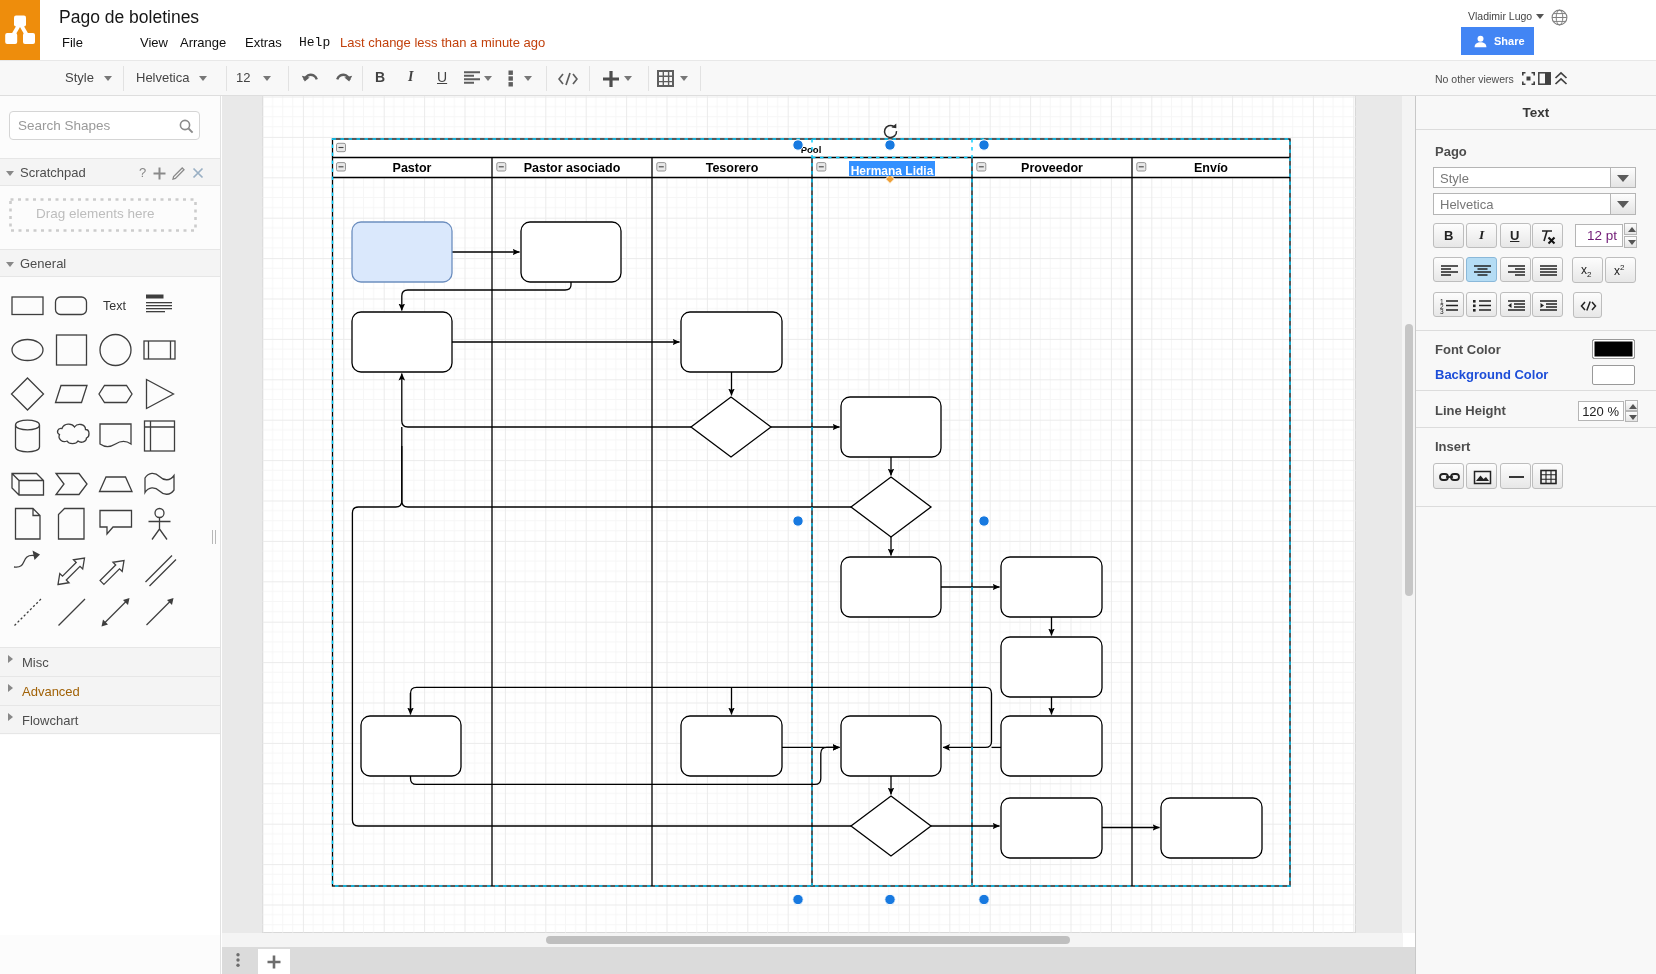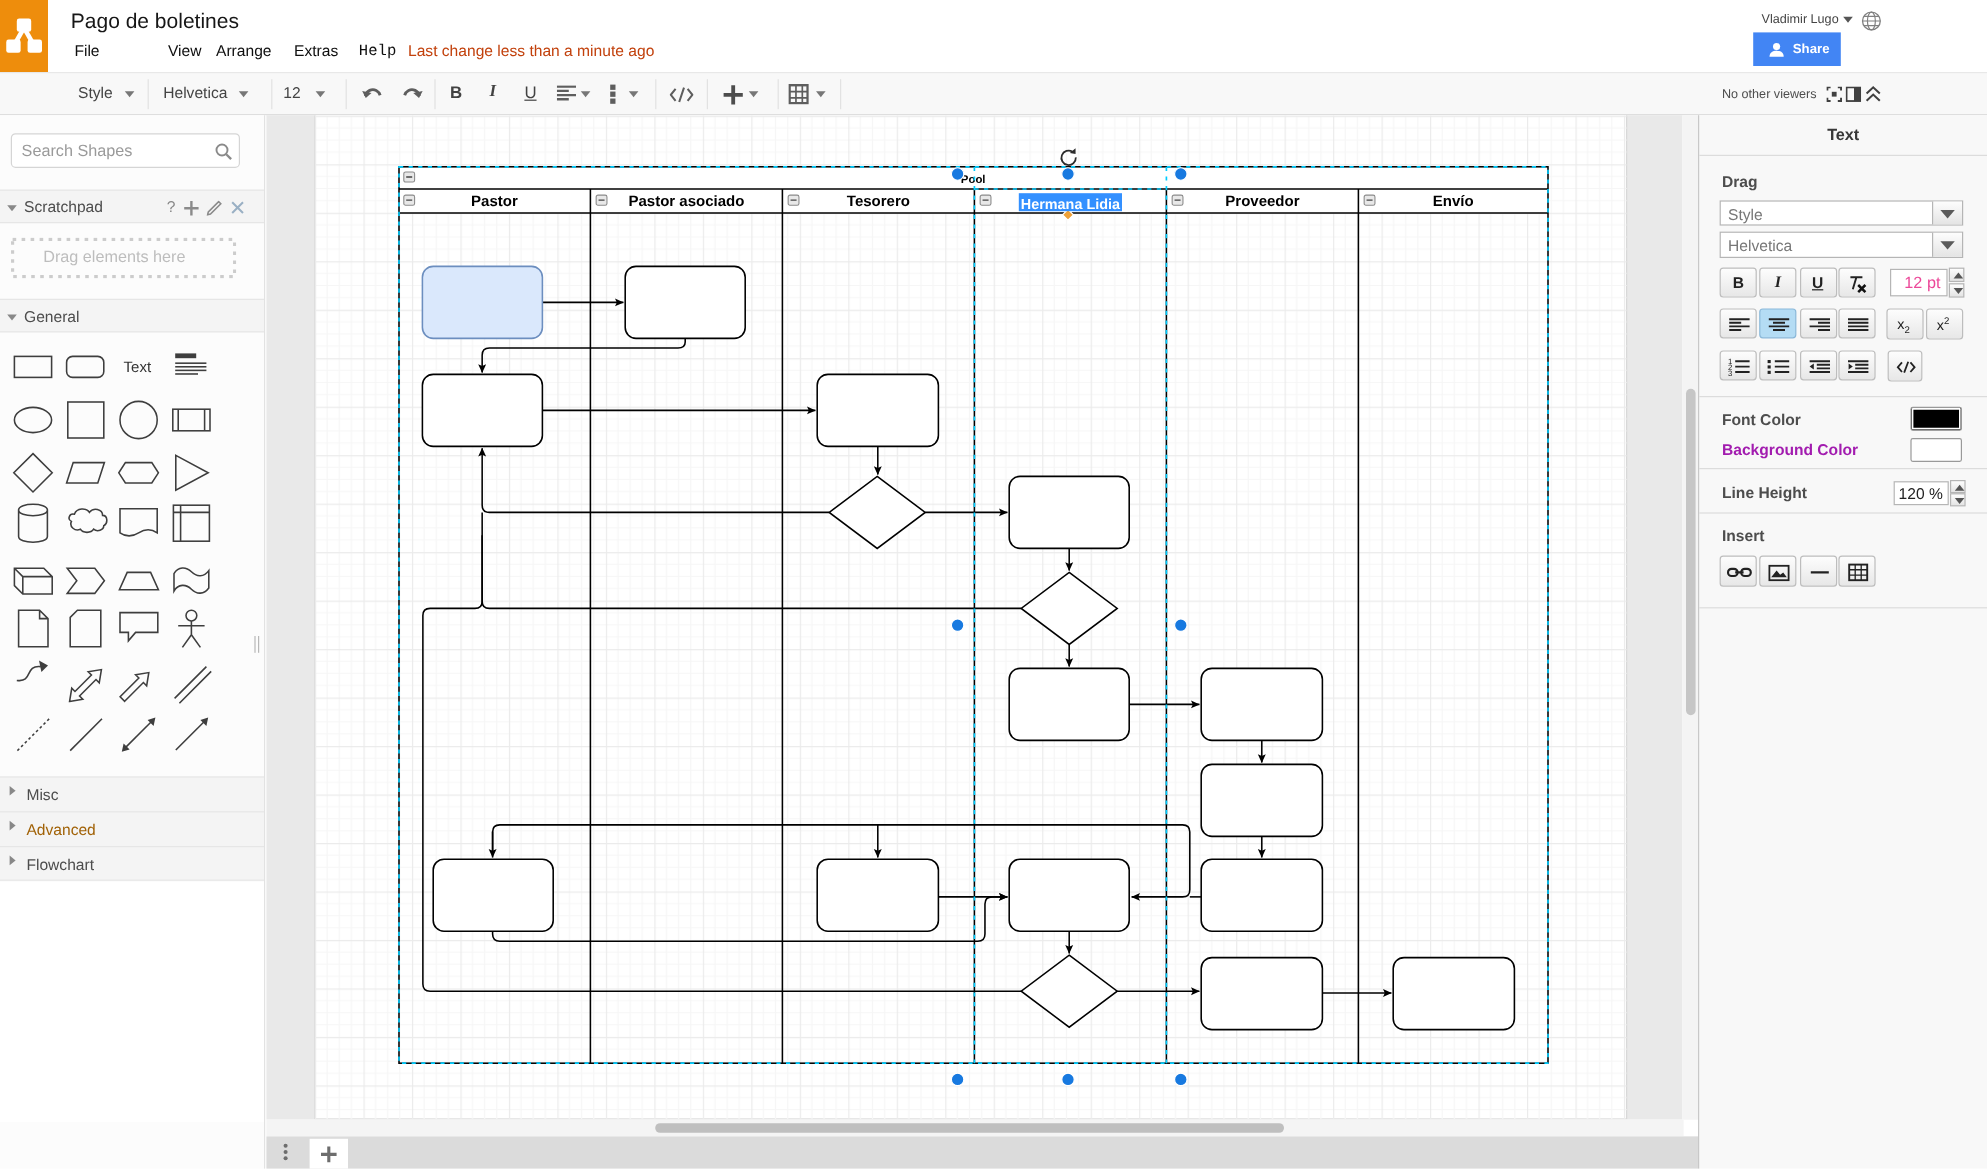--- a/index.html
+++ b/index.html
@@ -487,21 +487,21 @@
   <div id="vscroll" class="abs" style="left:1402px;top:96px;width:13px;height:837px;background:#f4f4f4;">
 
     <div class="abs" style="left:2.5px;top:228px;width:8px;height:272px;background:#c6c6c6;border-radius:4px;"></div>
   </div>
 
   <div id="panel" class="abs" style="left:1415px;top:96px;width:241px;height:878px;background:#f8f8f8;border-left:1px solid #c8c8c8;">
 
     <div class="abs" style="left:0;top:9px;width:240px;text-align:center;font-size:13.5px;font-weight:bold;color:#383838;">Text</div>
     <div class="abs" style="left:0;top:33px;width:240px;height:1px;background:#dcdcdc;"></div>
 
-    <div class="abs" style="left:19px;top:48px;font-size:13px;font-weight:bold;color:#4d4d4d;">Drag</div>
+    <div class="abs" style="left:19px;top:48px;font-size:13px;font-weight:bold;color:#4d4d4d;">Pago</div>
 
     <div class="abs" style="left:17px;top:71px;width:203px;height:21px;background:#fff;border:1px solid #b5b5b5;">
       <span class="abs" style="left:6px;top:3px;font-size:13px;color:#777;">Style</span>
       <div class="abs" style="right:0;top:0;width:25px;height:19px;background:linear-gradient(#fdfdfd,#e4e4e4);border-left:1px solid #b5b5b5;">
         <span class="abs" style="left:6px;top:7px;width:0;height:0;border-left:6px solid transparent;border-right:6px solid transparent;border-top:7px solid #5a5a5a;"></span>
       </div>
     </div>
 
     <div class="abs" style="left:17px;top:97px;width:203px;height:22px;background:#fff;border:1px solid #b5b5b5;">
       <span class="abs" style="left:6px;top:3px;font-size:13px;color:#777;">Helvetica</span>
@@ -523,21 +523,21 @@
       </div>
 
     <div class="fbtn" style="left:116px;top:127px;">
       <svg width="31" height="25" viewBox="0 0 31 25">
           <path d="M9 7 H19 M14 7 L11 17" stroke="#222" stroke-width="1.6" fill="none"></path>
           <path d="M15.5 13.5 L21.5 19.5 M21.5 13.5 L15.5 19.5" stroke="#111" stroke-width="2.1"></path>
         </svg>
     </div>
 
     <div class="abs" style="left:159px;top:128px;width:48px;height:23px;background:#fff;border:1px solid #b5b5b5;">
-      <span class="abs" style="right:5px;top:3px;font-size:13.5px;color:#ec4899;">12 pt</span>
+      <span class="abs" style="right:5px;top:3px;font-size:13.5px;color:#701a75;">12 pt</span>
     </div>
 
     <div class="abs" style="left:208px;top:127px;width:13px;height:25px;">
       <div class="abs" style="left:0;top:0;width:13px;height:12px;background:linear-gradient(#fdfdfd,#e4e4e4);border:1px solid #b5b5b5;">
           <span class="abs" style="left:2.5px;top:3px;width:0;height:0;border-left:4px solid transparent;border-right:4px solid transparent;border-bottom:5px solid #555;"></span>
         </div>
       <div class="abs" style="left:0;top:13px;width:13px;height:12px;background:linear-gradient(#fdfdfd,#e4e4e4);border:1px solid #b5b5b5;">
           <span class="abs" style="left:2.5px;top:3px;width:0;height:0;border-left:4px solid transparent;border-right:4px solid transparent;border-top:5px solid #555;"></span>
         </div>
     </div>
@@ -609,21 +609,21 @@
     <div class="fbtn" style="left:157px;top:196px;width:29px;height:26px;">
         <svg width="29" height="26" viewBox="0 0 29 26">
           <path d="M11 9 L7.5 13 L11 17 M18 9 L21.5 13 L18 17 M12.8 17.5 L16.2 8.5" fill="none" stroke="#222" stroke-width="1.5"></path>
         </svg>
       </div>
     <div class="abs" style="left:0;top:234px;width:240px;height:1px;background:#dcdcdc;"></div>
 
     <div class="abs" style="left:19px;top:246px;font-size:13px;font-weight:bold;color:#4d4d4d;">Font Color</div>
     <div class="abs" style="left:176px;top:243px;width:43px;height:20px;background:#000;border:1px solid #999;border-radius:2px;box-shadow:inset 0 0 0 1.5px #fff;"></div>
 
-    <div class="abs" style="left:19px;top:271px;font-size:13px;font-weight:bold;color:#a21caf;">Background Color</div>
+    <div class="abs" style="left:19px;top:271px;font-size:13px;font-weight:bold;color:#1d4ed8;">Background Color</div>
     <div class="abs" style="left:176px;top:269px;width:43px;height:20px;background:#fff;border:1px solid #999;border-radius:2px;"></div>
     <div class="abs" style="left:0;top:294px;width:240px;height:1px;background:#dcdcdc;"></div>
 
     <div class="abs" style="left:19px;top:307px;font-size:13px;font-weight:bold;color:#4d4d4d;">Line Height</div>
     <div class="abs" style="left:162px;top:305px;width:46px;height:20px;background:#fff;border:1px solid #b5b5b5;">
       <span class="abs" style="right:4px;top:2px;font-size:13px;color:#222;">120 %</span>
     </div>
     <div class="abs" style="left:209px;top:304px;width:13px;height:22px;">
       <div class="abs" style="left:0;top:0;width:13px;height:11px;background:linear-gradient(#fdfdfd,#e4e4e4);border:1px solid #b5b5b5;">
           <span class="abs" style="left:2.5px;top:2.5px;width:0;height:0;border-left:4px solid transparent;border-right:4px solid transparent;border-bottom:5px solid #555;"></span>

